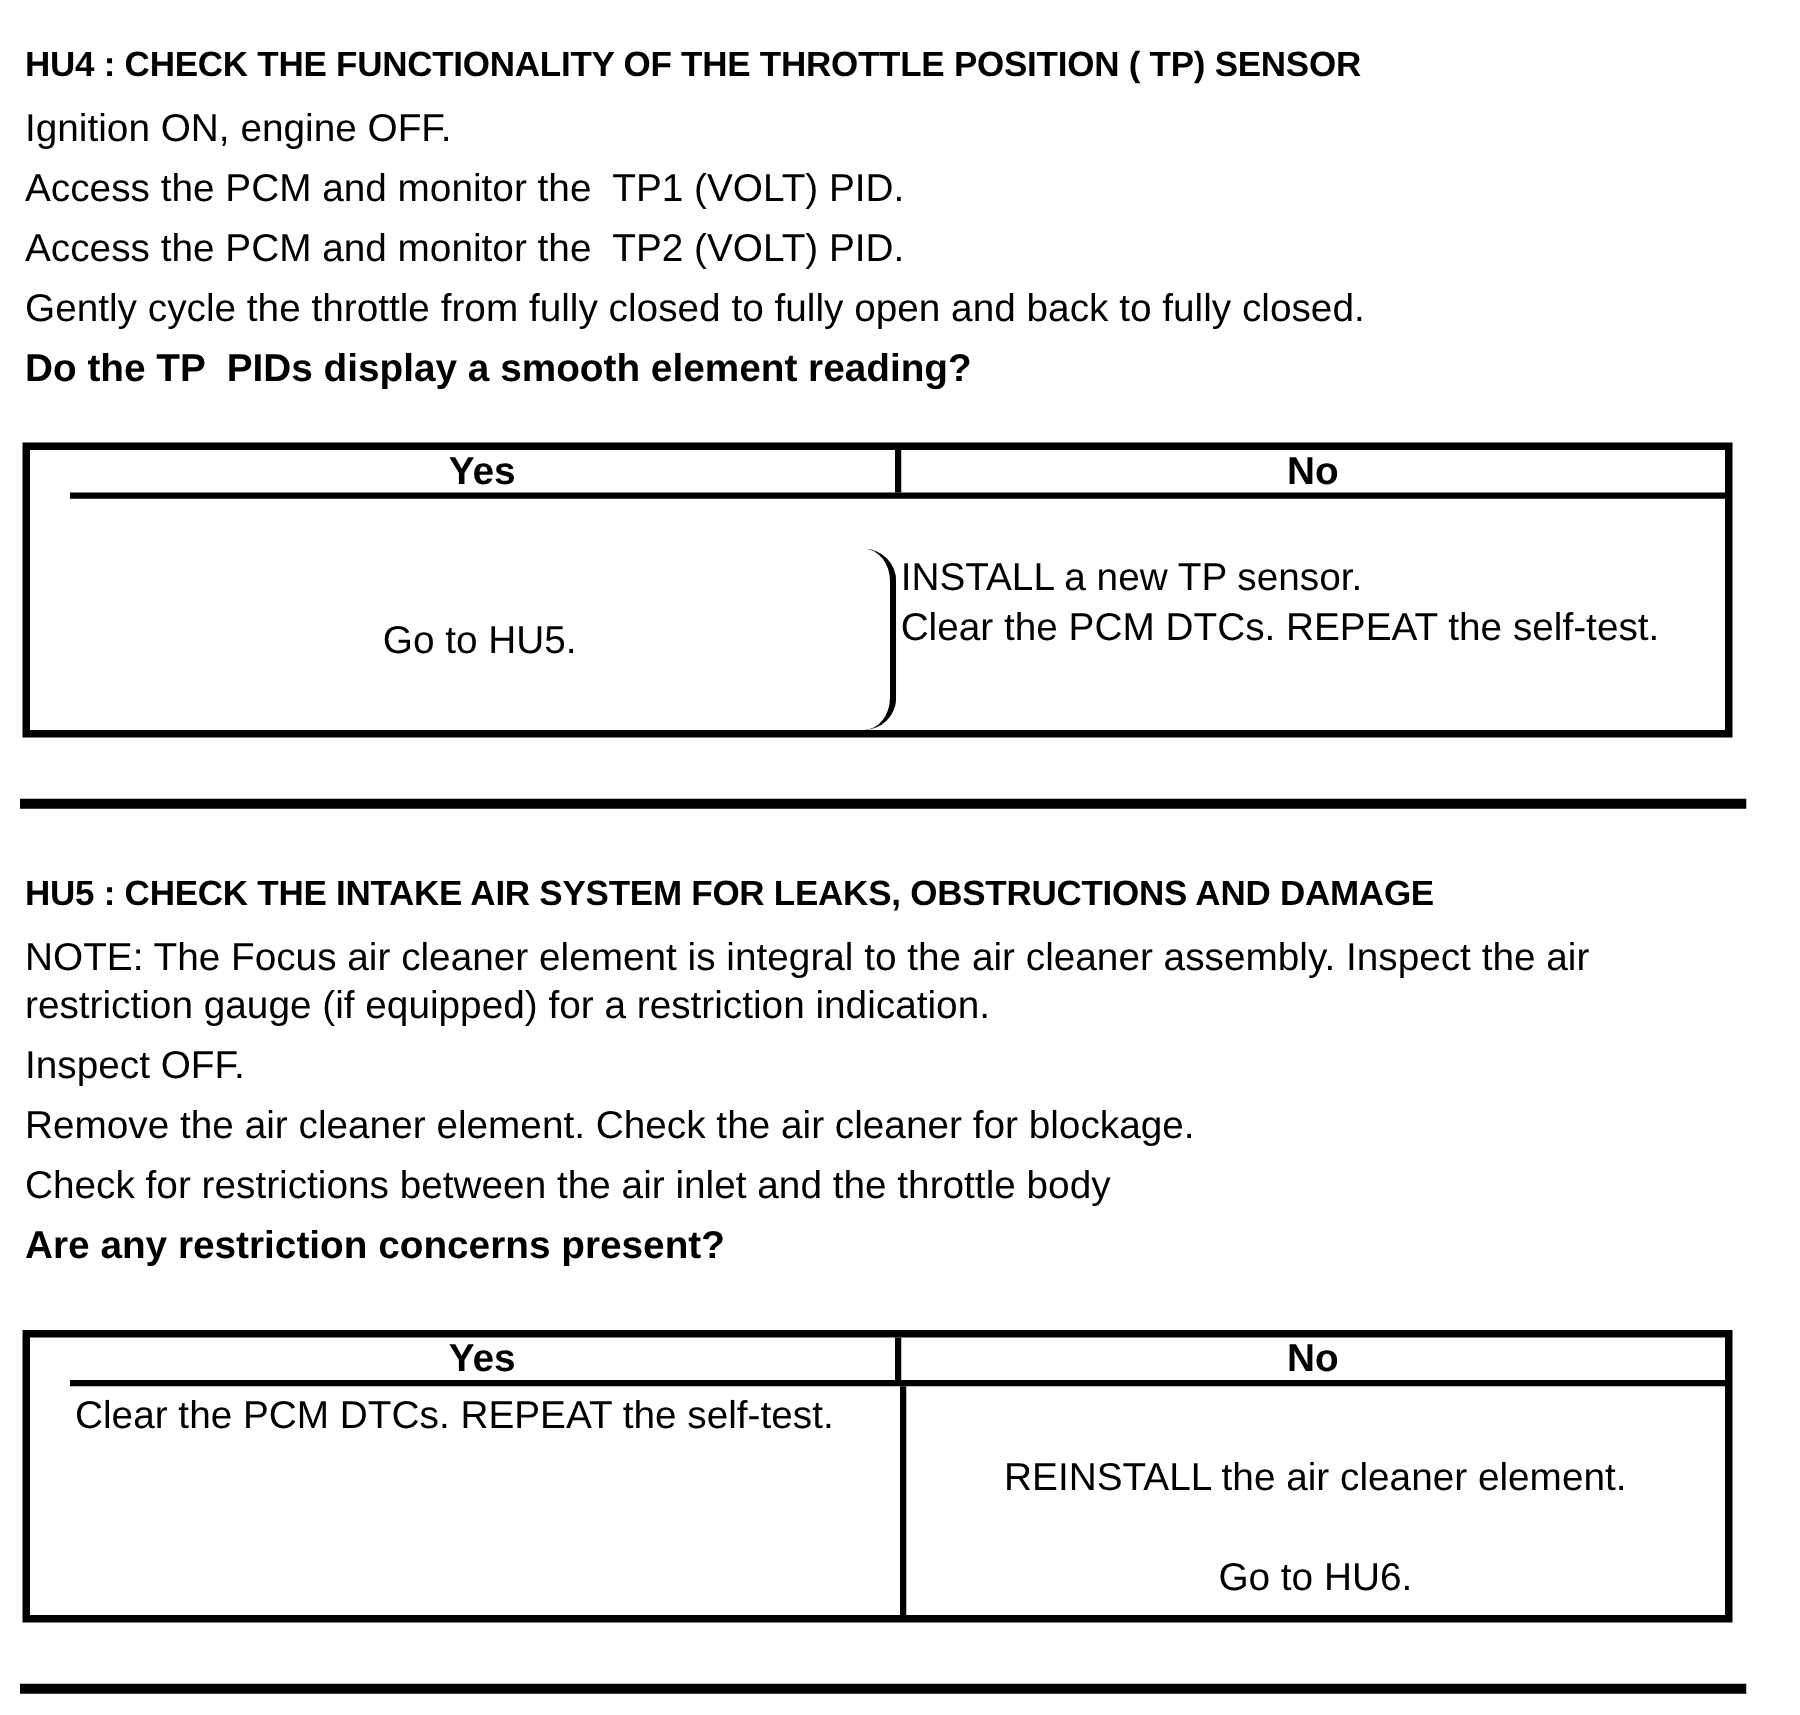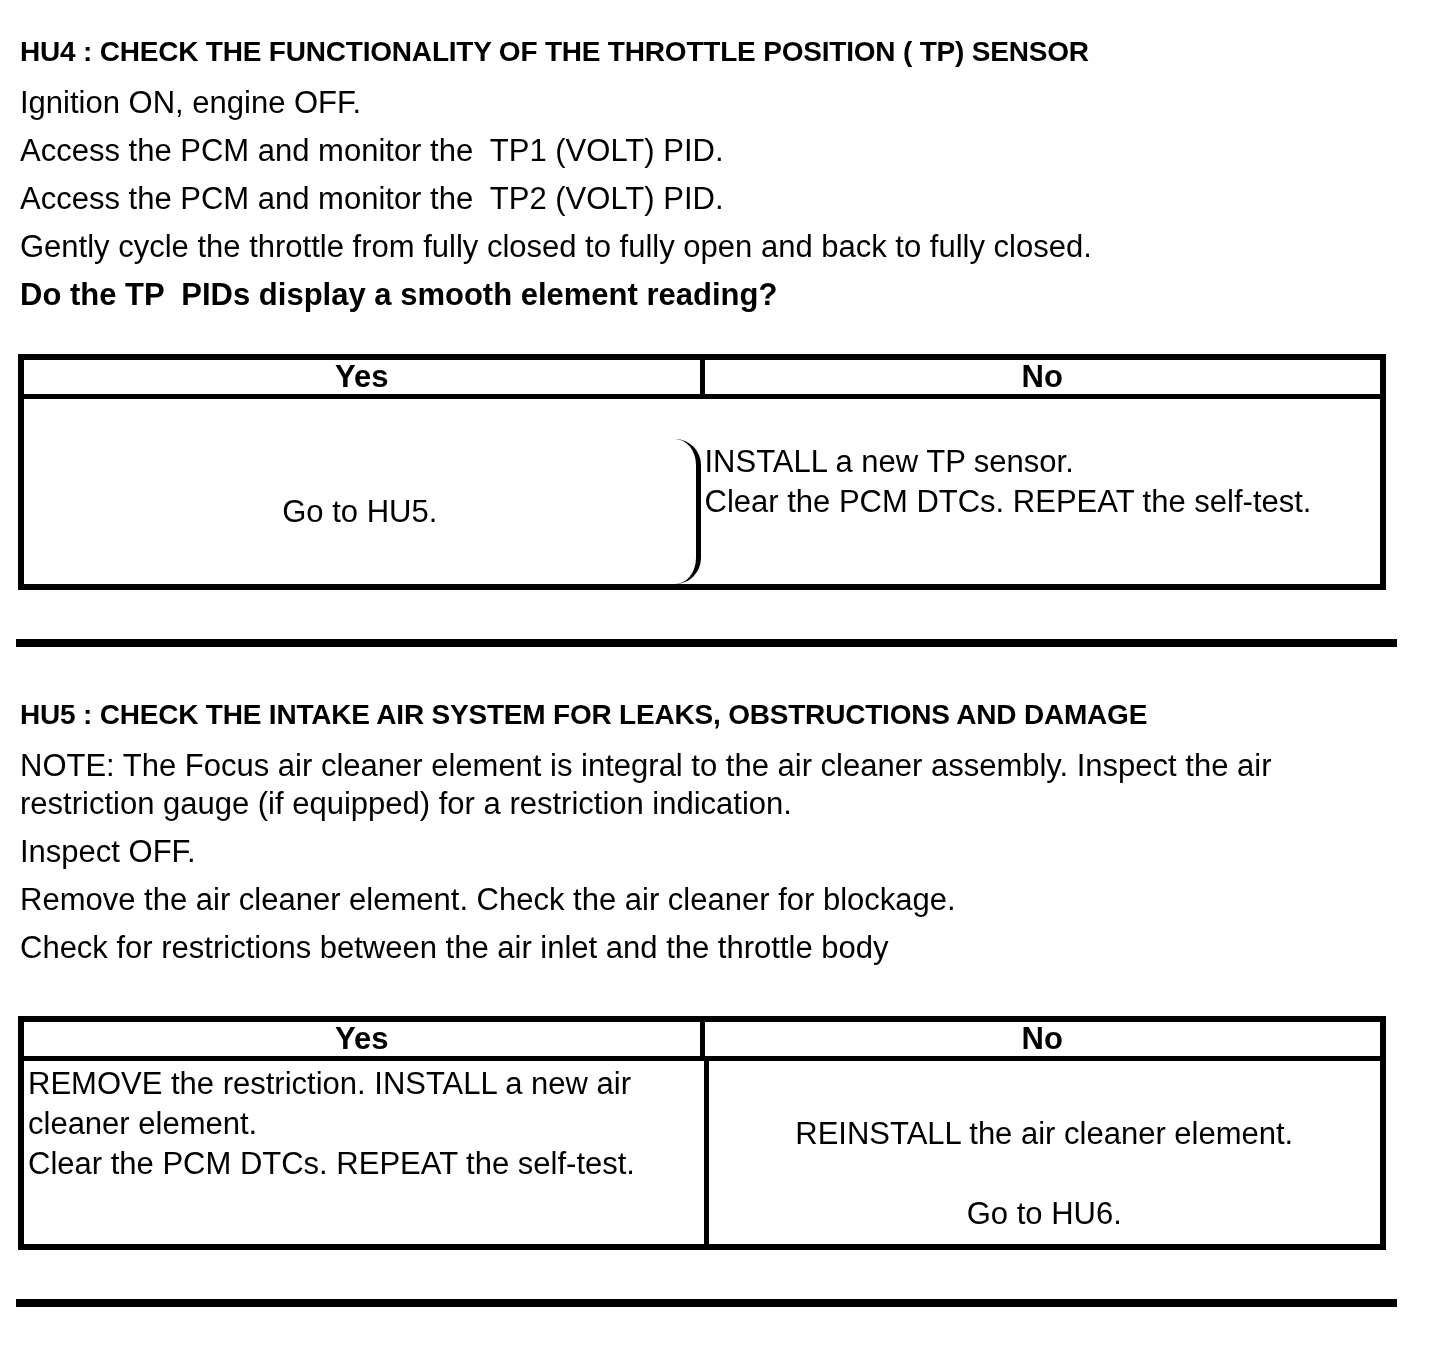--- a/index.html
+++ b/index.html
@@ -30,20 +30,21 @@
     width: 1390px;
     white-space: pre-wrap;
   }
   .question { font-weight: bold; }
 
   .dtable {
     width: 1368px;
     border: 6px solid #000;
     box-sizing: border-box;
     margin-left: -2px;
+    padding-left: 32px;
   }
   .t1 { margin-top: 40px; }
   .t2 { margin-top: 49px; }
 
   .hrow { display: flex; border-bottom: 5px solid #000; }
   .hcell {
     flex: 1 1 0;
     box-sizing: border-box;
     height: 34px;
     line-height: 34px;
@@ -114,29 +115,29 @@
 
     <div class="rule"></div>
   </section>
 
   <section>
     <div class="step-title hu5-title">HU5 : CHECK THE INTAKE AIR SYSTEM FOR LEAKS, OBSTRUCTIONS AND DAMAGE</div>
     <p class="step">NOTE: The Focus air cleaner element is integral to the air cleaner assembly. Inspect the air restriction gauge (if equipped) for a restriction indication.</p>
     <p class="step">Inspect OFF.</p>
     <p class="step">Remove the air cleaner element. Check the air cleaner for blockage.</p>
     <p class="step">Check for restrictions between the air inlet and the throttle body</p>
+    <p class="step question">Are any restriction concerns present?</p>
 
     <div class="dtable t2">
       <div class="hrow">
         <div class="hcell">Yes</div>
         <div class="hcell">No</div>
       </div>
       <div class="brow">
         <div class="bcell lefttop">
-            <div class="cell-line">REMOVE the restriction. INSTALL a new air cleaner element.</div>
             <div class="cell-line">Clear the PCM DTCs. REPEAT the self-test.</div>
           </div>
         <div class="bcell center nudge">
             <div class="cell-line">REINSTALL the air cleaner element.</div>
             <div class="cell-line">Go to HU6.</div>
           </div>
       </div>
     </div>
 
     <div class="rule"></div>

